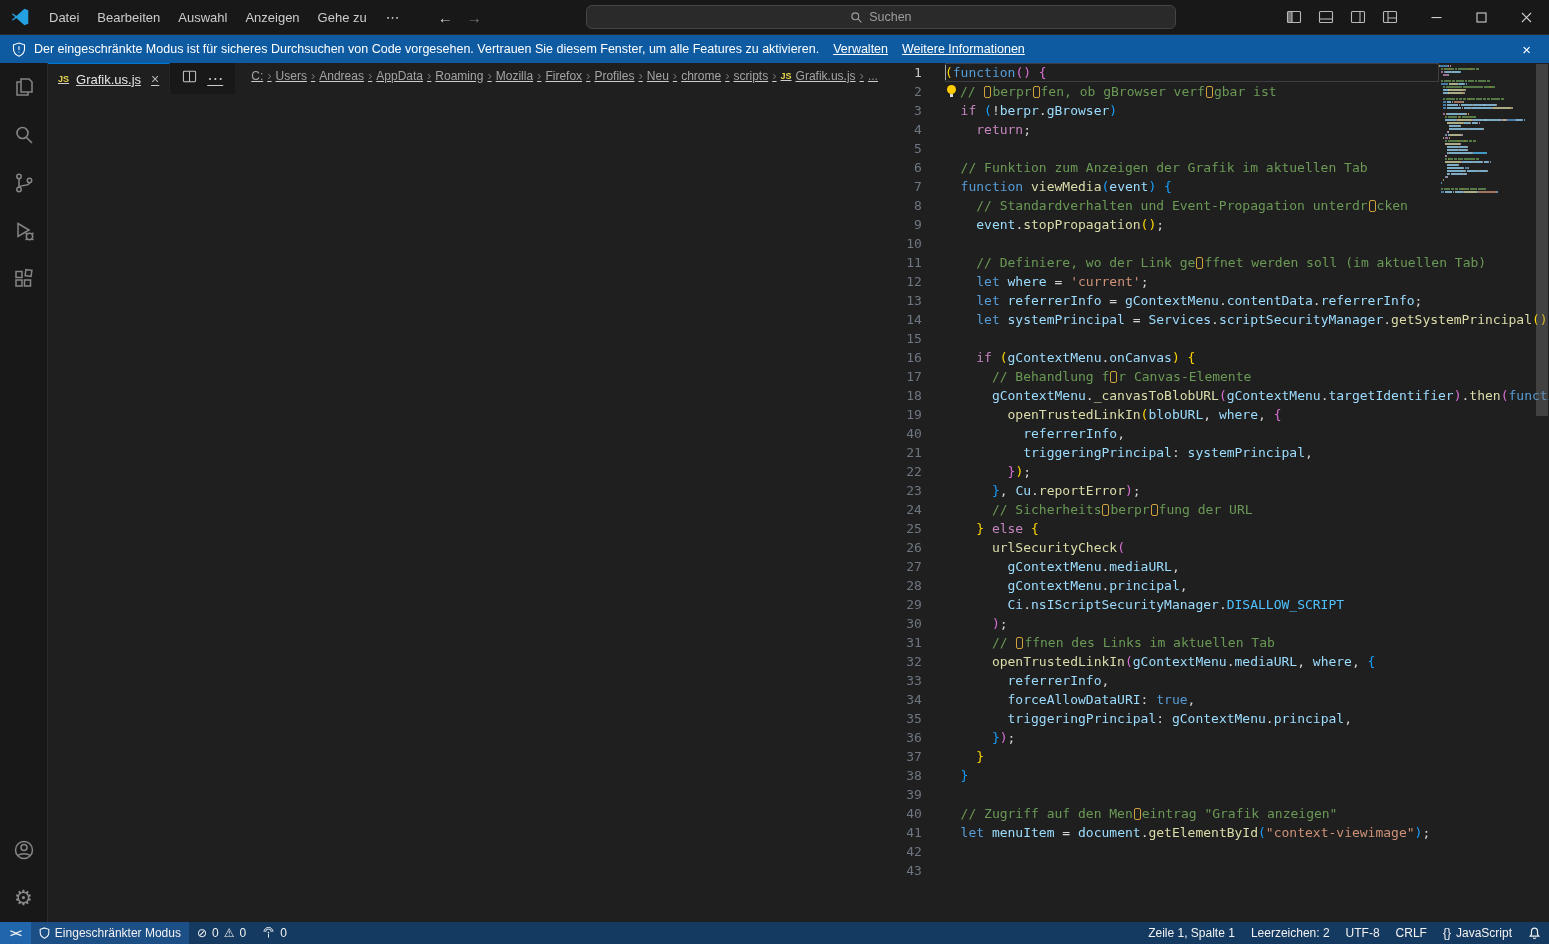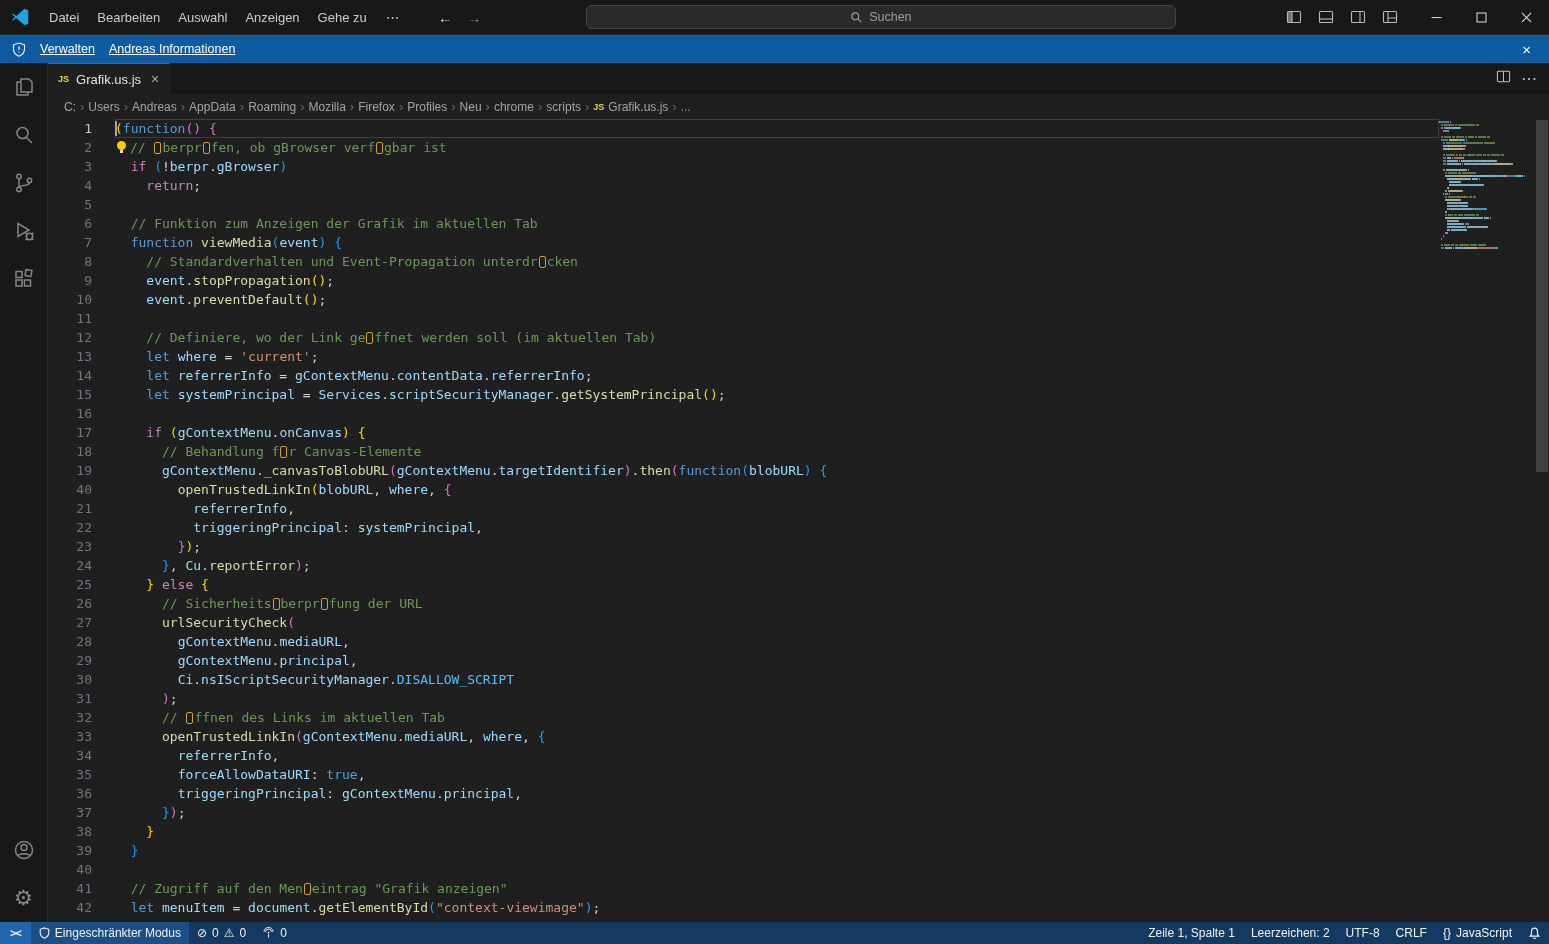--- a/index.html
+++ b/index.html
@@ -30,21 +30,21 @@
   .banner a { color:#ffffff; text-decoration:underline; margin-left:14px; cursor:pointer; }
   .banner .b-close { margin-left:auto; font-size:15px; padding:0 8px; cursor:pointer; }
 
   
   .main { flex:1; display:flex; min-height:0; }
   .activitybar { width:48px; background:#181818; border-right:1px solid #2b2b2b; display:flex; flex-direction:column; align-items:center; flex:none; }
   .ab-item { width:48px; height:48px; display:flex; align-items:center; justify-content:center; color:#858585; }
   .ab-spacer { flex:1; }
   .ab-gear { font-size:21px; color:#8a8a8a; }
 
-  .editor-col { flex:1; display:flex; flex-direction:column; min-width:0; }
+  .editor-col { flex:1; display:flex; min-width:0;text-decoration:underline; }
 
   
   .tabbar { height:31px; background:#181818; display:flex; align-items:stretch; flex:none; }
   .tab { background:#1f1f1f; border-top:1px solid #0078d4; border-right:1px solid #252526; display:flex; align-items:center; gap:7px; padding:0 10px; font-size:13px; color:#e4e4e4; }
   .js-badge { color:#e8d44d; font-weight:bold; font-size:9px; letter-spacing:0; }
   .tab-close { color:#b3b3b3; font-size:14px; margin-left:3px; cursor:pointer; }
   .tab-fill { flex:1; }
   .tab-actions { display:flex; align-items:center; gap:10px; padding:0 12px; color:#c3c3c3; }
 
   
@@ -168,22 +168,23 @@
       </div>
     </div>
   </div>
 
   <div class="banner">
     <svg width="14" height="15" viewBox="0 0 14 15" fill="none" stroke="#ffffff" stroke-width="1.1">
         <path d="M7 1 L12.5 2.8 V7 C12.5 10.8 10.2 12.9 7 14.2 C3.8 12.9 1.5 10.8 1.5 7 V2.8 Z"></path>
         <path d="M7 4.2 V8"></path>
         <circle cx="7" cy="10" r="0.6" fill="#ffffff" stroke="none"></circle>
       </svg>
+    <span class="b-text">Der eingeschränkte Modus ist für sicheres Durchsuchen von Code vorgesehen. Vertrauen Sie diesem Fenster, um alle Features zu aktivieren.</span>
     <a>Verwalten</a>
-    <a>Andreas Informationen</a>
+    <a>Weitere Informationen</a>
     <span class="b-close">×</span>
   </div>
 
   <div class="main">
     <div class="activitybar">
       <span class="ab-item">
           <svg width="24" height="24" viewBox="0 0 24 24" fill="none" stroke="#858585" stroke-width="1.5">
             <path d="M9 4 H17 L20 7 V17 H9 Z"></path>
             <path d="M9 7 H5 V20 H16 V17"></path>
           </svg>
@@ -326,37 +327,36 @@
         <div class="code">
             <div class="code-line current"><span class="tk-b0">(</span><span class="tk-st">function</span><span class="tk-b1">()</span><span class="tk-pn"> </span><span class="tk-b1">{</span></div>
             <div class="code-line"><span class="bulb"></span><span class="tk-cm">// </span><span class="ubox"></span><span class="tk-cm">berpr</span><span class="ubox"></span><span class="tk-cm">fen, ob gBrowser verf</span><span class="ubox"></span><span class="tk-cm">gbar ist</span></div>
             <div class="code-line"><span class="tk-pn">  </span><span class="tk-kw">if</span><span class="tk-pn"> </span><span class="tk-b2">(</span><span class="tk-pn">!</span><span class="tk-vr">berpr</span><span class="tk-pn">.</span><span class="tk-vr">gBrowser</span><span class="tk-b2">)</span></div>
             <div class="code-line"><span class="tk-pn">    </span><span class="tk-kw">return</span><span class="tk-pn">;</span></div>
             <div class="code-line"></div>
             <div class="code-line"><span class="tk-cm">  // Funktion zum Anzeigen der Grafik im aktuellen Tab</span></div>
             <div class="code-line"><span class="tk-pn">  </span><span class="tk-st">function</span><span class="tk-pn"> </span><span class="tk-fn">viewMedia</span><span class="tk-b2">(</span><span class="tk-vr">event</span><span class="tk-b2">)</span><span class="tk-pn"> </span><span class="tk-b2">{</span></div>
             <div class="code-line"><span class="tk-cm">    // Standardverhalten und Event-Propagation unterdr</span><span class="ubox"></span><span class="tk-cm">cken</span></div>
             <div class="code-line"><span class="tk-pn">    </span><span class="tk-vr">event</span><span class="tk-pn">.</span><span class="tk-fn">stopPropagation</span><span class="tk-b0">()</span><span class="tk-pn">;</span></div>
-            <div class="code-line"><span class="tk-pn">    </span><span class="tk-vr">event</span><span class="tk-pn">.</span><span class="tk-fn">preventDefault</span><span class="tk-b0">()</span><span class="tk-pn">;</span></div>
             <div class="code-line"></div>
             <div class="code-line"><span class="tk-cm">    // Definiere, wo der Link ge</span><span class="ubox"></span><span class="tk-cm">ffnet werden soll (im aktuellen Tab)</span></div>
             <div class="code-line"><span class="tk-pn">    </span><span class="tk-st">let</span><span class="tk-pn"> </span><span class="tk-vr">where</span><span class="tk-pn"> = </span><span class="tk-sr">'current'</span><span class="tk-pn">;</span></div>
             <div class="code-line"><span class="tk-pn">    </span><span class="tk-st">let</span><span class="tk-pn"> </span><span class="tk-vr">referrerInfo</span><span class="tk-pn"> = </span><span class="tk-vr">gContextMenu</span><span class="tk-pn">.</span><span class="tk-vr">contentData</span><span class="tk-pn">.</span><span class="tk-vr">referrerInfo</span><span class="tk-pn">;</span></div>
             <div class="code-line"><span class="tk-pn">    </span><span class="tk-st">let</span><span class="tk-pn"> </span><span class="tk-vr">systemPrincipal</span><span class="tk-pn"> = </span><span class="tk-vr">Services</span><span class="tk-pn">.</span><span class="tk-vr">scriptSecurityManager</span><span class="tk-pn">.</span><span class="tk-fn">getSystemPrincipal</span><span class="tk-b0">()</span><span class="tk-pn">;</span></div>
             <div class="code-line"></div>
             <div class="code-line"><span class="tk-pn">    </span><span class="tk-kw">if</span><span class="tk-pn"> </span><span class="tk-b0">(</span><span class="tk-vr">gContextMenu</span><span class="tk-pn">.</span><span class="tk-vr">onCanvas</span><span class="tk-b0">)</span><span class="tk-pn"> </span><span class="tk-b0">{</span></div>
             <div class="code-line"><span class="tk-cm">      // Behandlung f</span><span class="ubox"></span><span class="tk-cm">r Canvas-Elemente</span></div>
             <div class="code-line"><span class="tk-pn">      </span><span class="tk-vr">gContextMenu</span><span class="tk-pn">.</span><span class="tk-fn">_canvasToBlobURL</span><span class="tk-b1">(</span><span class="tk-vr">gContextMenu</span><span class="tk-pn">.</span><span class="tk-vr">targetIdentifier</span><span class="tk-b1">)</span><span class="tk-pn">.</span><span class="tk-fn">then</span><span class="tk-b1">(</span><span class="tk-st">function</span><span class="tk-b2">(</span><span class="tk-vr">blobURL</span><span class="tk-b2">)</span><span class="tk-pn"> </span><span class="tk-b2">{</span></div>
             <div class="code-line"><span class="tk-pn">        </span><span class="tk-fn">openTrustedLinkIn</span><span class="tk-b0">(</span><span class="tk-vr">blobURL</span><span class="tk-pn">, </span><span class="tk-vr">where</span><span class="tk-pn">, </span><span class="tk-b1">{</span></div>
             <div class="code-line"><span class="tk-pn">          </span><span class="tk-vr">referrerInfo</span><span class="tk-pn">,</span></div>
             <div class="code-line"><span class="tk-pn">          </span><span class="tk-vr">triggeringPrincipal</span><span class="tk-pn">: </span><span class="tk-vr">systemPrincipal</span><span class="tk-pn">,</span></div>
             <div class="code-line"><span class="tk-pn">        </span><span class="tk-b1">}</span><span class="tk-b0">)</span><span class="tk-pn">;</span></div>
             <div class="code-line"><span class="tk-pn">      </span><span class="tk-b2">}</span><span class="tk-pn">, </span><span class="tk-vr">Cu</span><span class="tk-pn">.</span><span class="tk-fn">reportError</span><span class="tk-b1">)</span><span class="tk-pn">;</span></div>
+            <div class="code-line"><span class="tk-cm">      // Sicherheits</span><span class="ubox"></span><span class="tk-cm">berpr</span><span class="ubox"></span><span class="tk-cm">fung der URL</span></div>
             <div class="code-line"><span class="tk-pn">    </span><span class="tk-b0">}</span><span class="tk-pn"> </span><span class="tk-kw">else</span><span class="tk-pn"> </span><span class="tk-b0">{</span></div>
-            <div class="code-line"><span class="tk-cm">      // Sicherheits</span><span class="ubox"></span><span class="tk-cm">berpr</span><span class="ubox"></span><span class="tk-cm">fung der URL</span></div>
             <div class="code-line"><span class="tk-pn">      </span><span class="tk-fn">urlSecurityCheck</span><span class="tk-b1">(</span></div>
             <div class="code-line"><span class="tk-pn">        </span><span class="tk-vr">gContextMenu</span><span class="tk-pn">.</span><span class="tk-vr">mediaURL</span><span class="tk-pn">,</span></div>
             <div class="code-line"><span class="tk-pn">        </span><span class="tk-vr">gContextMenu</span><span class="tk-pn">.</span><span class="tk-vr">principal</span><span class="tk-pn">,</span></div>
             <div class="code-line"><span class="tk-pn">        </span><span class="tk-vr">Ci</span><span class="tk-pn">.</span><span class="tk-vr">nsIScriptSecurityManager</span><span class="tk-pn">.</span><span class="tk-cn">DISALLOW_SCRIPT</span></div>
             <div class="code-line"><span class="tk-pn">      </span><span class="tk-b1">)</span><span class="tk-pn">;</span></div>
             <div class="code-line"><span class="tk-cm">      // </span><span class="ubox"></span><span class="tk-cm">ffnen des Links im aktuellen Tab</span></div>
             <div class="code-line"><span class="tk-pn">      </span><span class="tk-fn">openTrustedLinkIn</span><span class="tk-b1">(</span><span class="tk-vr">gContextMenu</span><span class="tk-pn">.</span><span class="tk-vr">mediaURL</span><span class="tk-pn">, </span><span class="tk-vr">where</span><span class="tk-pn">, </span><span class="tk-b2">{</span></div>
             <div class="code-line"><span class="tk-pn">        </span><span class="tk-vr">referrerInfo</span><span class="tk-pn">,</span></div>
             <div class="code-line"><span class="tk-pn">        </span><span class="tk-vr">forceAllowDataURI</span><span class="tk-pn">: </span><span class="tk-st">true</span><span class="tk-pn">,</span></div>
             <div class="code-line"><span class="tk-pn">        </span><span class="tk-vr">triggeringPrincipal</span><span class="tk-pn">: </span><span class="tk-vr">gContextMenu</span><span class="tk-pn">.</span><span class="tk-vr">principal</span><span class="tk-pn">,</span></div>

